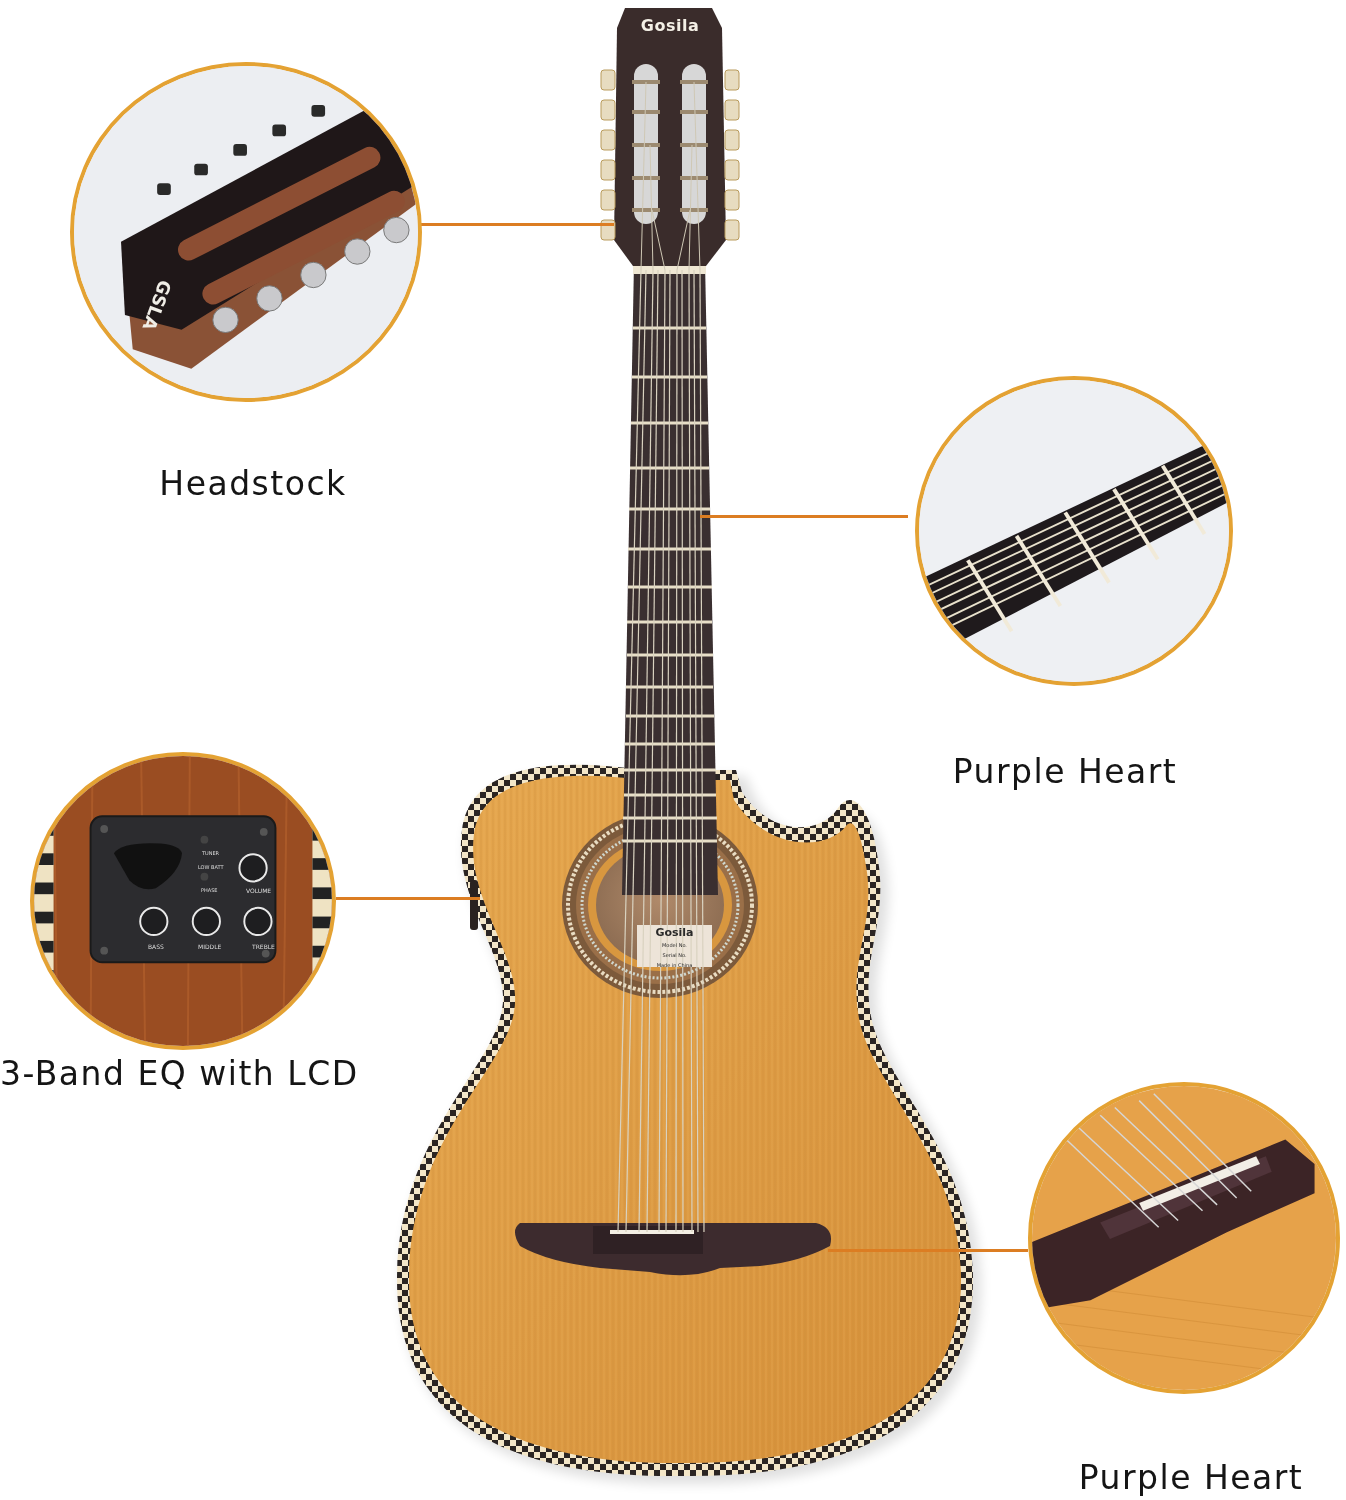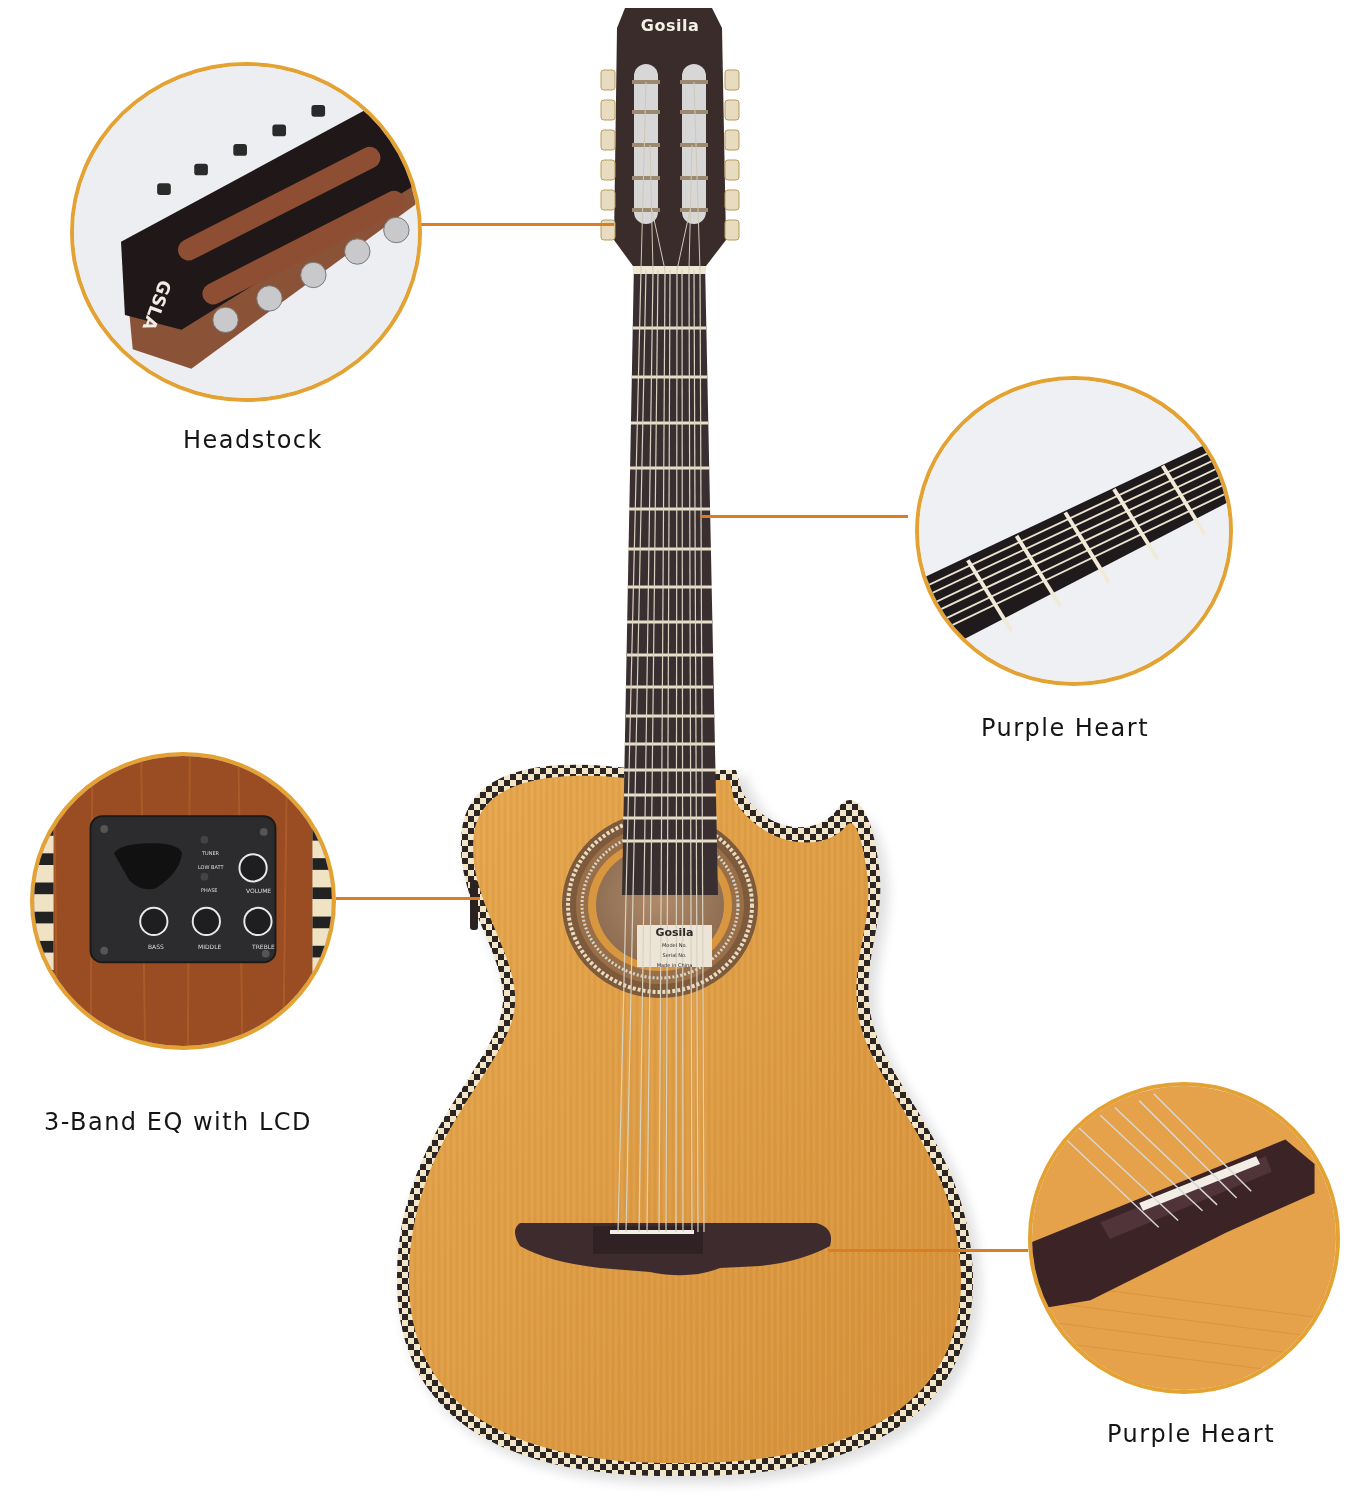--- a/index.html
+++ b/index.html
@@ -13,26 +13,27 @@
     position: absolute;
     border-radius: 50%;
     border: 4px solid #e4a233;
     overflow: hidden;
     background: #eef0f3;
   }
   .circle svg { position: absolute; left: 0; top: 0; width: 100%; height: 100%; }
 
   .caption {
     position: absolute;
-    font-size: 24px;
+    font-size: 33px;
     letter-spacing: 1.5px;
     color: #151515;
     text-align: center;
     white-space: nowrap;
     line-height: 44px;
+    margin-top: 44px;
   }
 
   .callout-line {
     position: absolute;
     height: 3px;
     background: #dc7d22;
   }
 
   
   .guitar { position: absolute; left: 0; top: 0; width: 1346px; height: 1166px; }
@@ -283,21 +284,21 @@
         <circle cx="175" cy="124" r="4" fill="#444"></circle>
     </svg>
     <div style="position:absolute; left:168px; top:94px; font-size:5px; color:#ddd;">TUNER</div>
     <div style="position:absolute; left:164px; top:108px; font-size:5px; color:#ddd;">LOW BATT</div>
     <div style="position:absolute; left:212px; top:131px; font-size:6px; color:#ddd;">VOLUME</div>
     <div style="position:absolute; left:167px; top:131px; font-size:5px; color:#ddd;">PHASE</div>
     <div style="position:absolute; left:114px; top:187px; font-size:6px; color:#ddd;">BASS</div>
     <div style="position:absolute; left:164px; top:187px; font-size:6px; color:#ddd;">MIDDLE</div>
     <div style="position:absolute; left:218px; top:187px; font-size:6px; color:#ddd;">TREBLE</div>
   </div>
-  <div class="caption" style="left:0px; top:1100px; width:356px;">
+  <div class="caption" style="left:0px; top:1008px; width:356px;">
     <div>3-Band EQ with LCD</div>
   </div>
 
   <div class="circle" style="left:1028px; top:1082px; width:312px; height:312px;">
     <svg viewBox="0 0 312 312">
       <rect width="312" height="312" fill="#e6a24a"></rect>
       <g stroke="#d08c36" stroke-width="1" opacity="0.6">
         <line x1="0" y1="200" x2="312" y2="240"></line>
           <line x1="0" y1="220" x2="312" y2="260"></line>
         <line x1="0" y1="240" x2="312" y2="280"></line>

